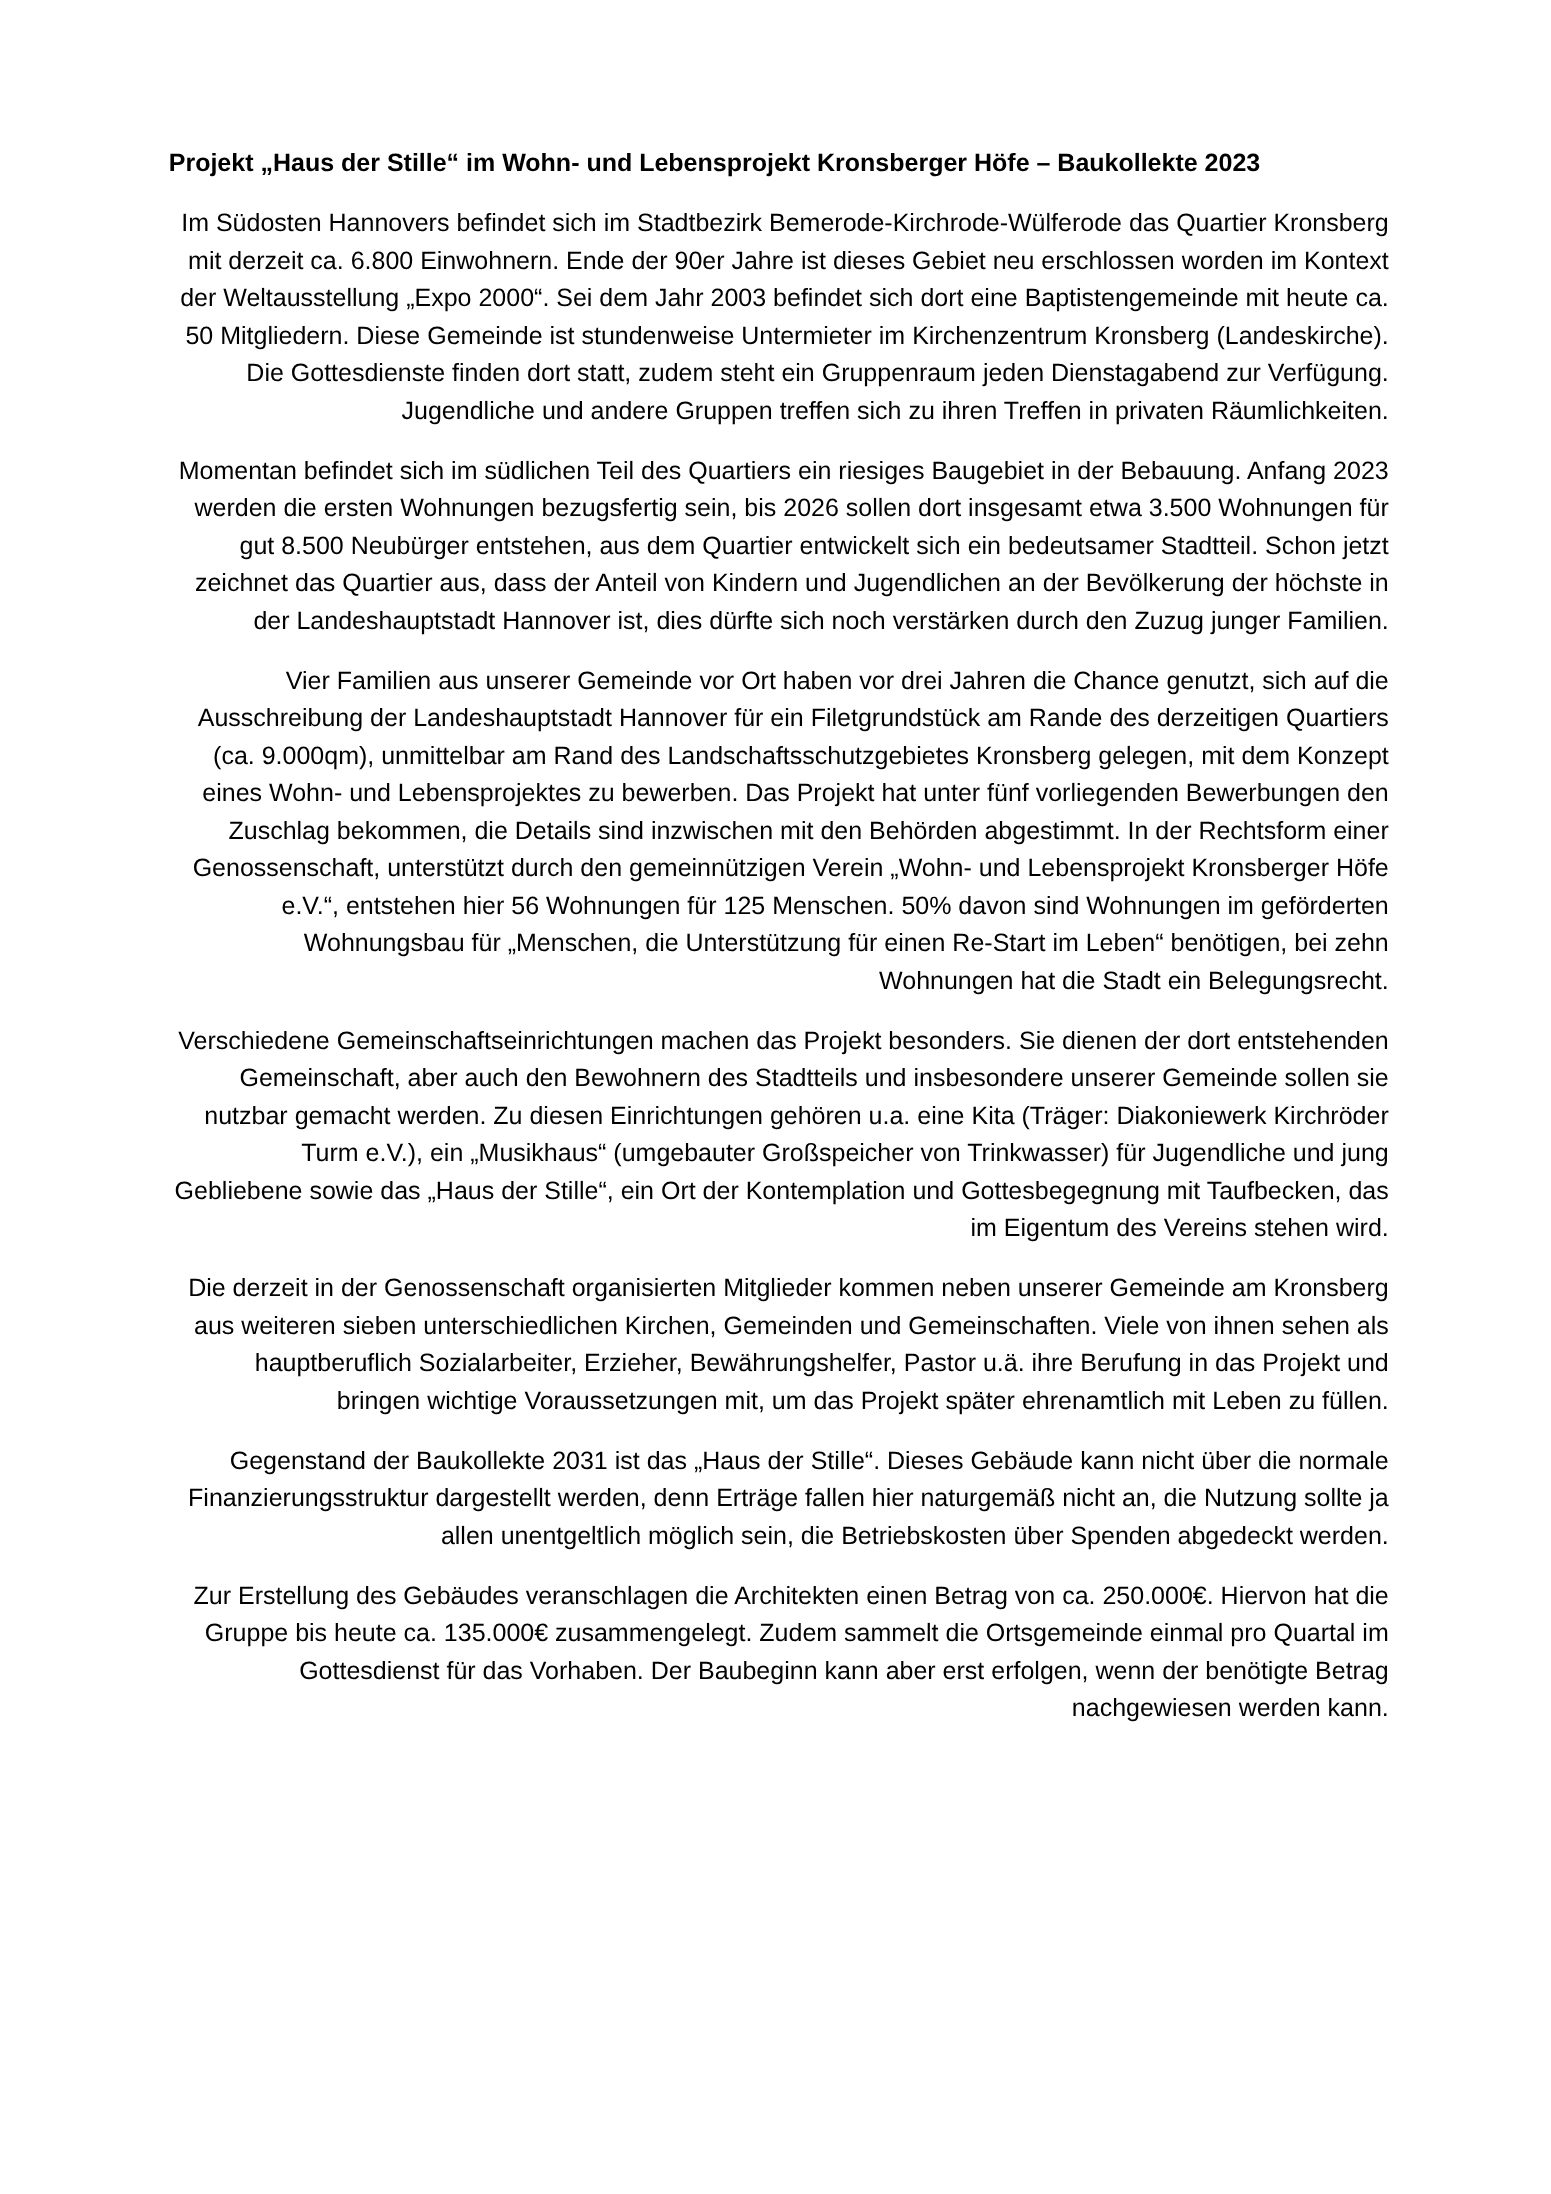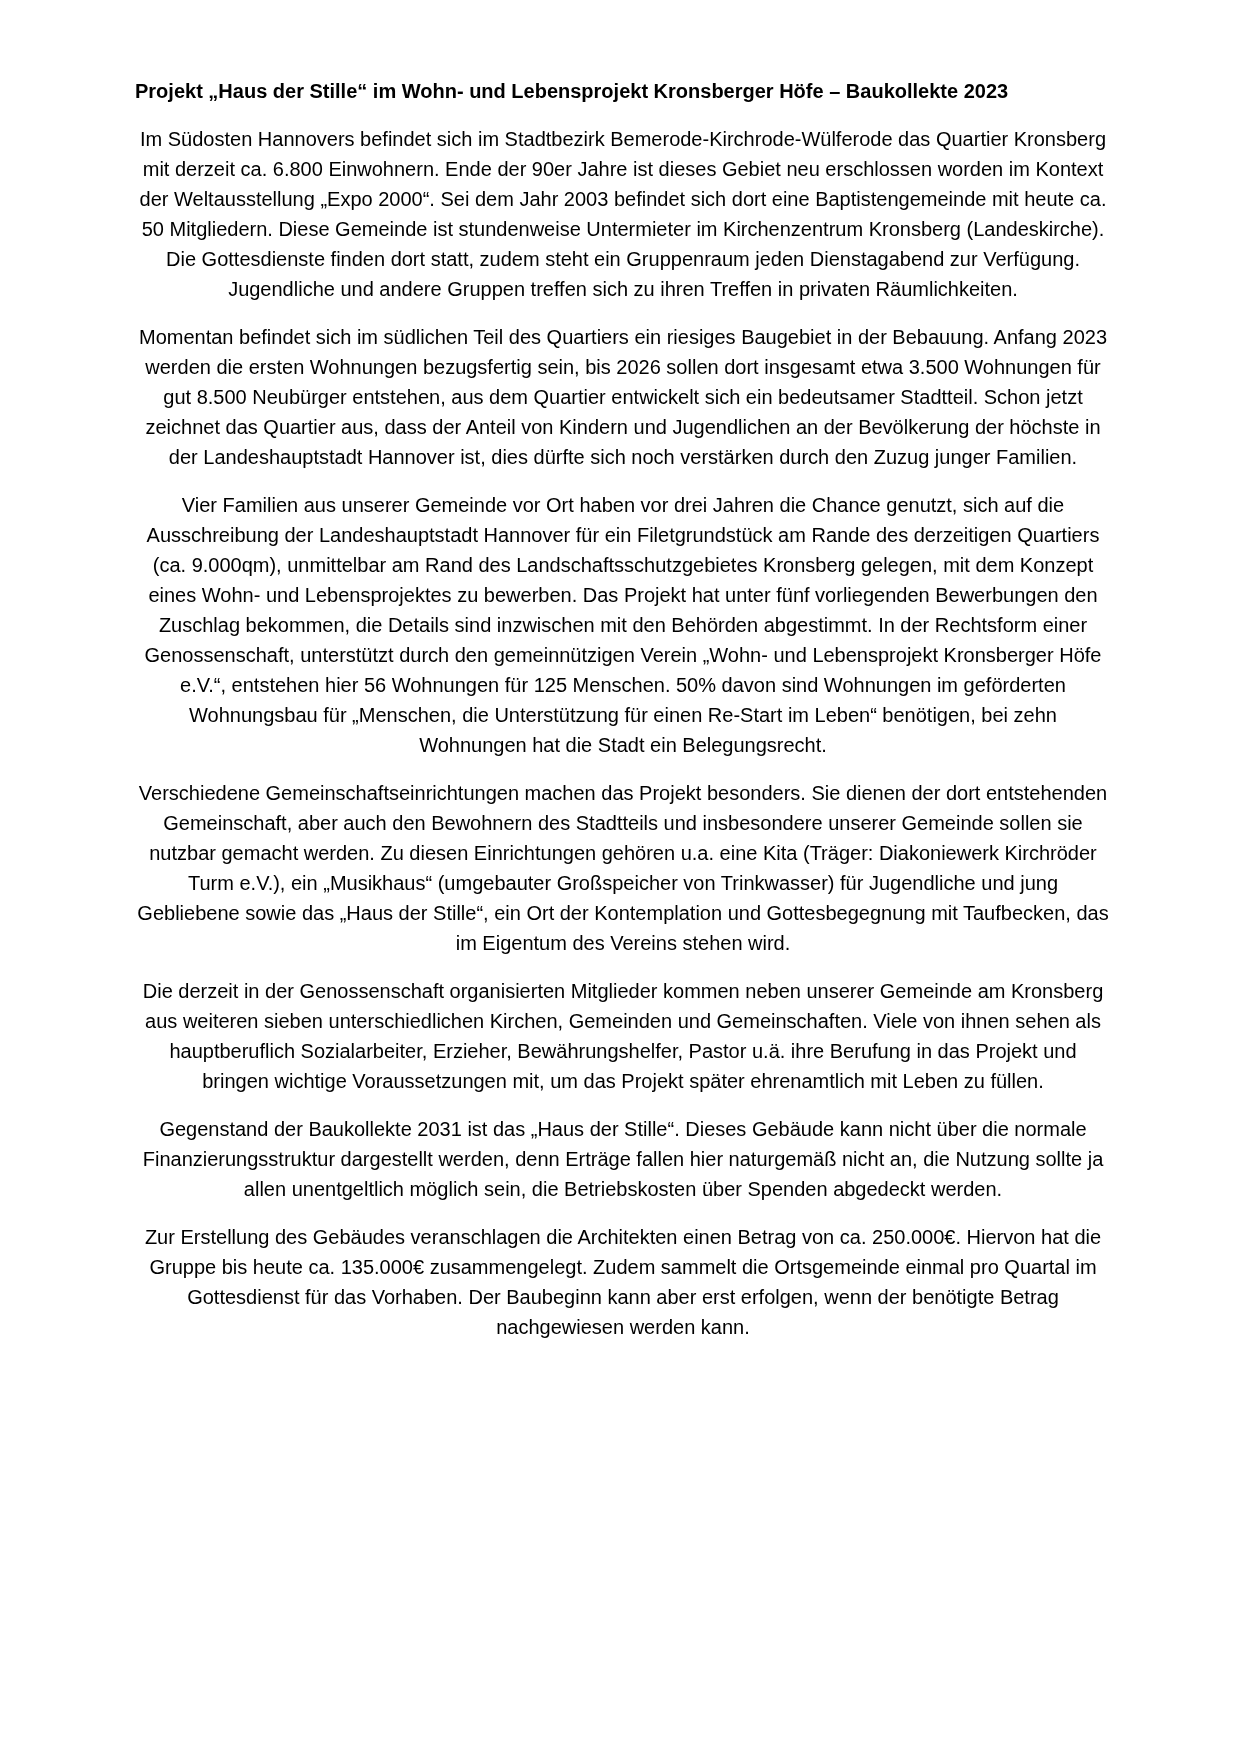--- a/index.html
+++ b/index.html
@@ -6,37 +6,37 @@
       margin: 0;
       padding: 0;
       background: #ffffff;
     }
     .page {
       position: relative;
       width: 1241px;
       height: 1755px;
       background: #ffffff;
       box-sizing: border-box;
-      padding: 76px 130px 0 135px;
+      padding: 116px 130px 0 135px;
       font-family: "Liberation Sans", sans-serif;
       color: #000000;
       overflow: hidden;
     }
     .doc-title {
       font-size: 20px;
       line-height: 30px;
       font-weight: bold;
       margin: 0 0 18px 0;
     }
     .para {
       font-size: 20px;
       line-height: 30px;
       font-weight: normal;
       margin: 0 0 18px 0;
-      text-align: center;
+      text-align: right;
     }
   </style>
 </head>
 <body>
 
 <div class="page">
   <h1 class="doc-title">Projekt „Haus der Stille“ im Wohn- und Lebensprojekt Kronsberger Höfe – Baukollekte 2023</h1>
 
   <p class="para">Im Südosten Hannovers befindet sich im Stadtbezirk Bemerode-Kirchrode-Wülferode das Quartier Kronsberg mit derzeit ca. 6.800 Einwohnern. Ende der 90er Jahre ist dieses Gebiet neu erschlossen worden im Kontext der Weltausstellung „Expo 2000“. Sei dem Jahr 2003 befindet sich dort eine Baptistengemeinde mit heute ca. 50 Mitgliedern. Diese Gemeinde ist stundenweise Untermieter im Kirchenzentrum Kronsberg (Landeskirche). Die Gottesdienste finden dort statt, zudem steht ein Gruppenraum jeden Dienstagabend zur Verfügung. Jugendliche und andere Gruppen treffen sich zu ihren Treffen in privaten Räumlichkeiten.</p>
 

